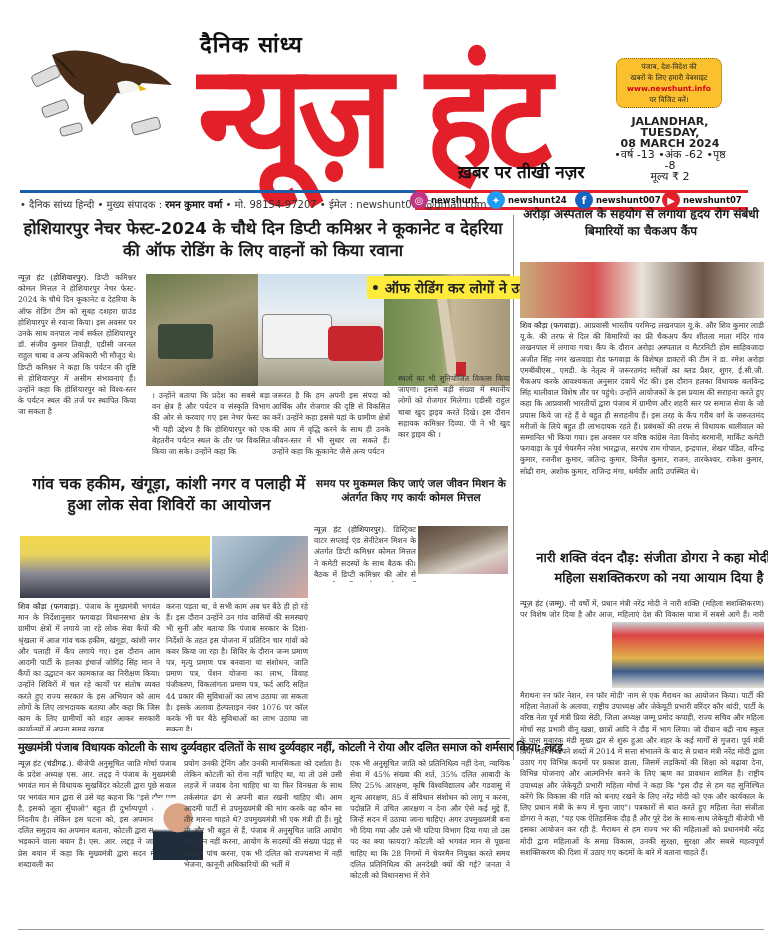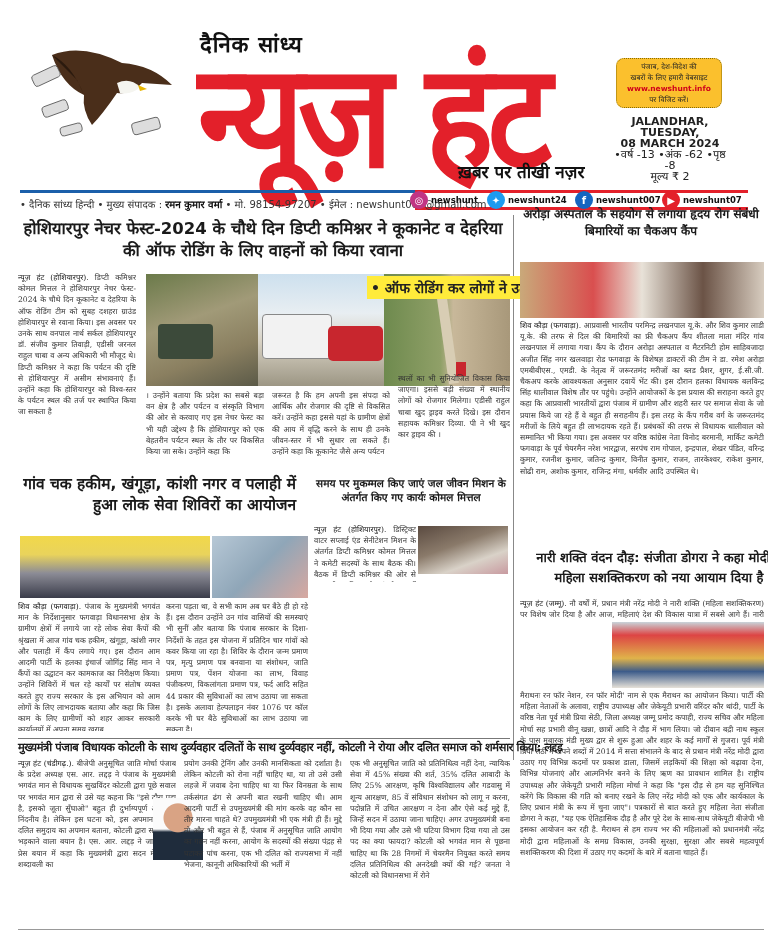--- a/index.html
+++ b/index.html
@@ -102,25 +102,25 @@
 </div>
 <div class="photo" style="left:258px;top:274px;width:126px;height:112px;background:linear-gradient(180deg,#cde0ee 0%,#e8eef2 35%,#d8d2c4 60%,#9c9684 100%)">
   <div style="position:absolute;left:4px;top:40px;width:70px;height:45px;background:#f2f2f2;border:1px solid #888;border-radius:4px"></div>
   <div style="position:absolute;left:70px;top:52px;width:55px;height:35px;background:#c8262e;border-radius:5px"></div>
 </div>
 <div class="photo" style="left:384px;top:274px;width:126px;height:112px;background:linear-gradient(90deg,#6e8a4e 0%,#90a068 45%,#c8b89a 55%,#a8987a 100%)">
   <div style="position:absolute;left:58px;top:10px;width:10px;height:100px;background:#d8cdb4;transform:rotate(-8deg)"></div>
   <div style="position:absolute;left:72px;top:88px;width:10px;height:14px;background:#c8262e"></div>
 </div>
 <div class="caption" style="left:367px;top:276px">• ऑफ रोडिंग कर लोगों ने उठाया लुत्फ</div>
-<div class="body-text" style="left:146px;top:390px;width:118px;height:82px">। उन्होंने बताया कि प्रदेश का सबसे बड़ा वन क्षेत्र है और पर्यटन व संस्कृति विभाग की ओर से करवाए गए इस नेचर फेस्ट का भी यही उद्देश्य है कि होशियारपुर को एक बेहतरीन पर्यटन स्थल के तौर पर विकसित किया जा सके। उन्होंने कहा कि</div>
+<div class="body-text" style="left:152px;top:390px;width:118px;height:82px">। उन्होंने बताया कि प्रदेश का सबसे बड़ा वन क्षेत्र है और पर्यटन व संस्कृति विभाग की ओर से करवाए गए इस नेचर फेस्ट का भी यही उद्देश्य है कि होशियारपुर को एक बेहतरीन पर्यटन स्थल के तौर पर विकसित किया जा सके। उन्होंने कहा कि</div>
 <div class="body-text" style="left:272px;top:390px;width:118px;height:82px">जरूरत है कि हम अपनी इस संपदा को आर्थिक और रोजगार की दृष्टि से विकसित करें। उन्होंने कहा इससे यहां के ग्रामीण क्षेत्रों की आय में वृद्धि करने के साथ ही उनके जीवन-स्तर में भी सुधार ला सकते हैं। उन्होंने कहा कि कूकानेट जैसे अन्य पर्यटन</div>
 <div class="body-text" style="left:398px;top:373px;width:112px;height:82px">स्थलों का भी सुनियोजित विकास किया जाएगा। इससे बड़ी संख्या में स्थानीय लोगों को रोजगार मिलेगा। एडीसी राहुल चाबा खुद ड्राइव करते दिखे। इस दौरान सहायक कमिश्नर दिव्या. पी ने भी खुद कार ड्राइव की ।</div>
 
-<div class="hl" style="left:6px;top:474px;width:290px;font-size:15.5px;line-height:21px;text-align:right">गांव चक हकीम, खंगूड़ा, कांशी नगर व पलाही में हुआ लोक सेवा शिविरों का आयोजन</div>
+<div class="hl" style="left:24px;top:474px;width:290px;font-size:15.5px;line-height:21px;text-align:center">गांव चक हकीम, खंगूड़ा, कांशी नगर व पलाही में हुआ लोक सेवा शिविरों का आयोजन</div>
 <div class="photo" style="left:20px;top:536px;width:190px;height:62px;background:linear-gradient(180deg,#f1d84a 0%,#e9d35c 30%,#8c8c96 60%,#3a3c4a 100%)"></div>
 <div class="photo" style="left:212px;top:536px;width:96px;height:62px;background:linear-gradient(135deg,#b7c8d6 0%,#8fa6b8 50%,#d8a8a0 100%)"></div>
 <div class="body-text" style="left:18px;top:601px;width:142px;height:130px"><b>शिव कौड़ा (फगवाड़ा).</b> <span>पंजाब के मुख्यमंत्री भगवंत मान के निर्देशानुसार फगवाड़ा विधानसभा क्षेत्र के ग्रामीण क्षेत्रों में लगाये जा रहे लोक सेवा कैंपों की श्रृंखला में आज गांव चक हकीम, खंगूड़ा, कांशी नगर और पलाही में कैंप लगाये गए। इस दौरान आम आदमी पार्टी के हलका इंचार्ज जोगिंद्र सिंह मान ने कैंपों का उद्घाटन कर कामकाज का निरीक्षण किया। उन्होंने शिविरों में चल रहे कार्यों पर संतोष व्यक्त करते हुए राज्य सरकार के इस अभियान को आम लोगों के लिए लाभदायक बताया और कहा कि जिस काम के लिए ग्रामीणों को शहर आकर सरकारी कार्यालयों में अपना समय खराब</span></div>
 <div class="body-text" style="left:166px;top:601px;width:142px;height:130px">करना पड़ता था, वे सभी काम अब घर बैठे ही हो रहे हैं। इस दौरान उन्होंने उन गांव वासियों की समस्याएं भी सुनीं और बताया कि पंजाब सरकार के दिशा-निर्देशों के तहत इस योजना में प्रतिदिन चार गांवों को कवर किया जा रहा है। शिविर के दौरान जन्म प्रमाण पत्र, मृत्यु प्रमाण पत्र बनवाना या संशोधन, जाति प्रमाण पत्र, पेंशन योजना का लाभ, विवाह पंजीकरण, विकलांगता प्रमाण पत्र, फर्द आदि सहित 44 प्रकार की सुविधाओं का लाभ उठाया जा सकता है। इसके अलावा हेल्पलाइन नंबर 1076 पर कॉल करके भी घर बैठे सुविधाओं का लाभ उठाया जा सकता है।</div>
 
 <div class="hl" style="left:312px;top:476px;width:198px;font-size:10.5px;line-height:14px">समय पर मुकम्मल किए जाएं जल जीवन मिशन के अंतर्गत किए गए कार्यः कोमल मित्तल</div>
 <div class="photo" style="left:418px;top:526px;width:90px;height:48px;background:linear-gradient(160deg,#5a4a40 0%,#8a7a6a 40%,#d9d2c8 70%,#c89aa0 100%)"></div>
 <div class="body-text" style="left:314px;top:524px;width:102px;height:58px"><b>न्यूज़ हंट (होशियारपुर).</b> <span>डिस्ट्रिक्ट वाटर सप्लाई एंड सेनीटेशन मिशन के अंतर्गत डिप्टी कमिश्नर कोमल मित्तल ने कमेटी सदस्यों के साथ बैठक की। बैठक में डिप्टी कमिश्नर की ओर से जल जीवन मिशन के अंतर्गत कार्यों की विस्तारपूर्वक चर्चा की गई व होने वाले कार्यों को रिव्यू किया गया। उन्होंने अधिकारियों को हिदायत करते हुए कहा कि सभी कार्यों को समय पर मुकम्मल किया जाए व कार्य की गुणवत्ता को यकीनी बनाया जाए ताकि आने वाली गर्मियों के मौसम में लोगों को स्वच्छ पीने योग्य पानी मुहैया करवाने में किसी किस्म की दिक्कत पेश न आए। डिप्टी कमिश्नर ने इस दौरान जल सप्लाई व सैनीटेशन विभाग की ओर से किए जा रहे अन्य कार्यों के बारे में भी जानकारी हासिल की और निर्देश दिए कि लोगों तक बेहतर सुविधाएं पहुंचाने में किसी तरह की कोई कमी न छोड़ी जाए।</span></div>
 
 <div class="hl" style="left:518px;top:206px;width:246px;font-size:12px;line-height:17px">अरोड़ा अस्पताल के सहयोग से लगाया हृदय रोग संबंधी बिमारियों का चैकअप कैंप</div>

